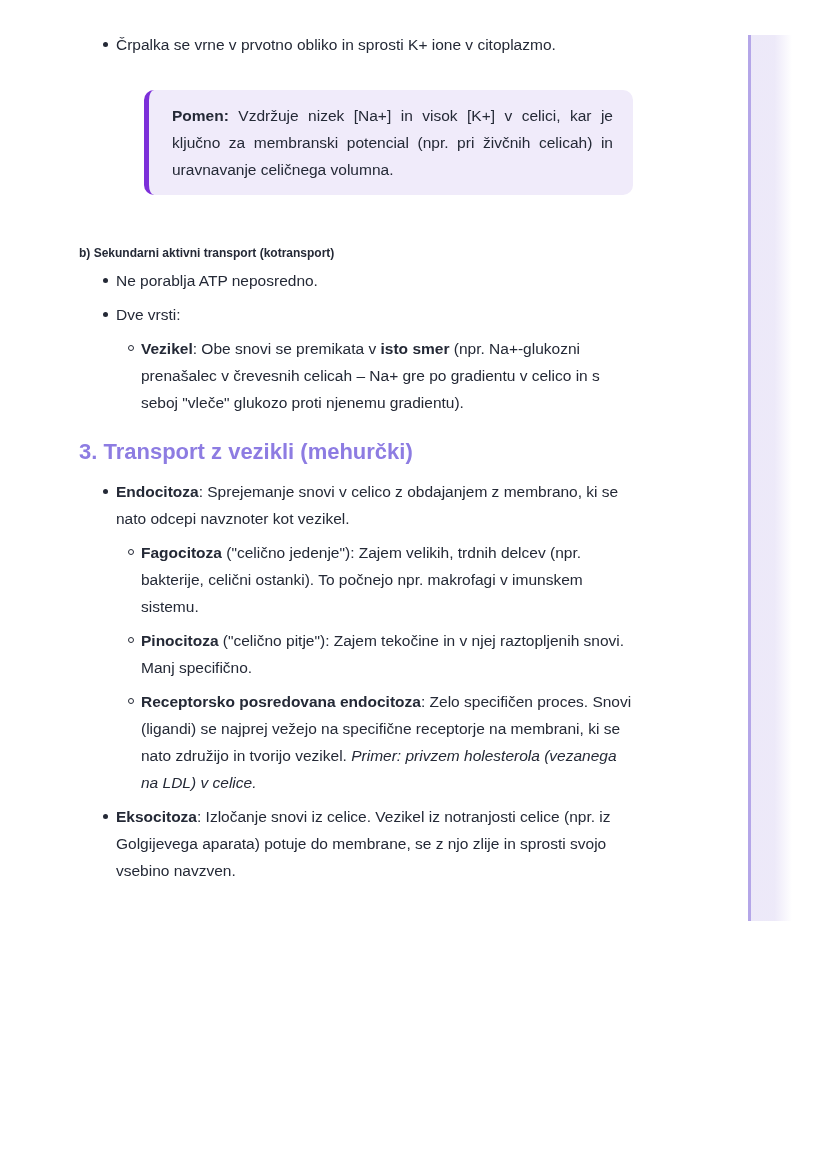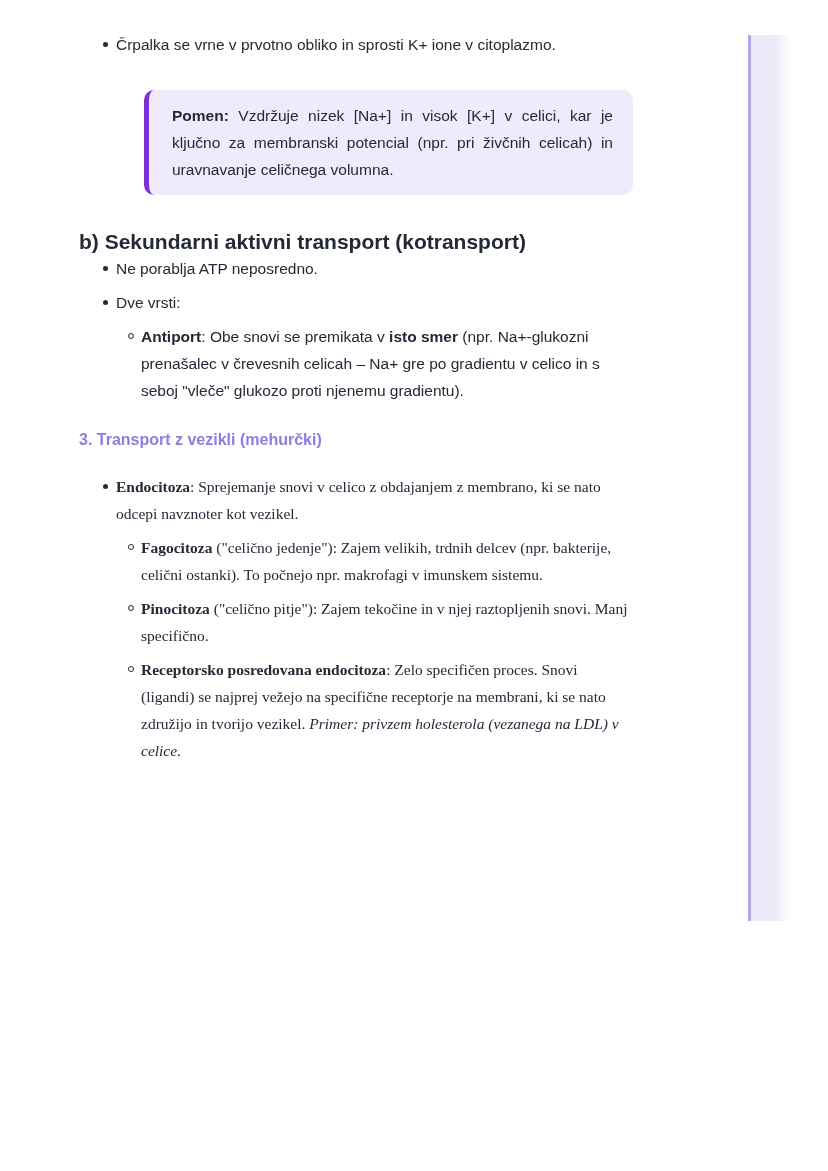--- a/index.html
+++ b/index.html
@@ -49,30 +49,30 @@
   .callout{
     margin:32px 0 0 65px;
     background:var(--callout-bg);
     border-left:5px solid var(--accent);
     border-radius:10px;
     padding:12px 20px 12px 23px;
   }
   .callout p{text-align:justify;}
   
   h3.sub{
-    margin-top:33px;
-    font-size:21px;font-weight:bold;line-height:27px;color:var(--text);
+    margin-top:45px;
+    font-size:12px;font-weight:bold;line-height:27px;color:var(--text);
   }
   h2.sect{
     margin-top:20px;
-    font-size:16px;font-weight:bold;line-height:31px;
+    font-size:22px;font-weight:bold;line-height:31px;
     color:var(--heading-purple);
   }
   p.para{margin-top:15px;text-align:justify;}
-  .ul.after-para{margin-top:18px;font-family:Liberation Serif, serif;}
+  .ul.after-para{margin-top:11px;}
   .nested{margin-top:0;}
   
   .edge-strip{
     position:absolute;top:35px;left:748px;width:44px;height:1099px;
     background:linear-gradient(90deg,
       var(--strip-line) 0px,var(--strip-line) 3.5px,
       rgba(235,231,248,0.92) 3.5px,rgba(235,231,248,0.9) 60%,
       rgba(240,237,250,0.55) 82%,rgba(255,255,255,0) 100%);
     z-index:3;
   }
@@ -95,33 +95,34 @@
     <div class="callout">
       <p><b>Pomen:</b><span> Vzdržuje nizek [Na+] in visok [K+] v celici, kar je ključno za membranski potencial (npr. pri živčnih celicah) in uravnavanje celičnega volumna.</span></p>
     </div>
 
     <h3 class="sub">b) Sekundarni aktivni transport (kotransport)</h3>
 
     <div class="ul">
       <div class="li l1"><span>Ne porablja ATP neposredno.</span></div>
       <div class="li l1"><span>Dve vrsti:</span></div>
       <div class="ul nested">
-        <div class="li l2"><b>Antiport</b><span>: Obe snovi se premikata v </span><b>isto smer</b><span> (npr. Na+-glukozni prenašalec v črevesnih celicah – Na+ gre po gradientu v celico in s seboj "vleče" glukozo proti njenemu gradientu).</span></div>
+        <div class="li l2"><b>Vezikel</b><span>: Obe snovi se premikata v </span><b>isto smer</b><span> (npr. Na+-glukozni prenašalec v črevesnih celicah – Na+ gre po gradientu v celico in s seboj "vleče" glukozo proti njenemu gradientu).</span></div>
       </div>
     </div>
 
     <h2 class="sect">3. Transport z vezikli (mehurčki)</h2>
 
 
     <div class="ul after-para">
       <div class="li l1"><b>Endocitoza</b><span>: Sprejemanje snovi v celico z obdajanjem z membrano, ki se nato odcepi navznoter kot vezikel.</span></div>
       <div class="ul nested">
         <div class="li l2"><b>Fagocitoza</b><span> ("celično jedenje"): Zajem velikih, trdnih delcev (npr. bakterije, celični ostanki). To počnejo npr. makrofagi v imunskem sistemu.</span></div>
         <div class="li l2"><b>Pinocitoza</b><span> ("celično pitje"): Zajem tekočine in v njej raztopljenih snovi. Manj specifično.</span></div>
         <div class="li l2"><b>Receptorsko posredovana endocitoza</b><span>: Zelo specifičen proces. Snovi (ligandi) se najprej vežejo na specifične receptorje na membrani, ki se nato združijo in tvorijo vezikel. </span><i>Primer: privzem holesterola (vezanega na LDL) v celice.</i></div>
       </div>
+      <div class="li l1"><b>Eksocitoza</b><span>: Izločanje snovi iz celice. Vezikel iz notranjosti celice (npr. iz Golgijevega aparata) potuje do membrane, se z njo zlije in sprosti svojo vsebino navzven.</span></div>
     </div>
 
   </div>
 
   <div class="copyright">(c) Knowunity 2025</div>
   <div class="edge-strip"></div>
 </div>
 
 </body></html>

